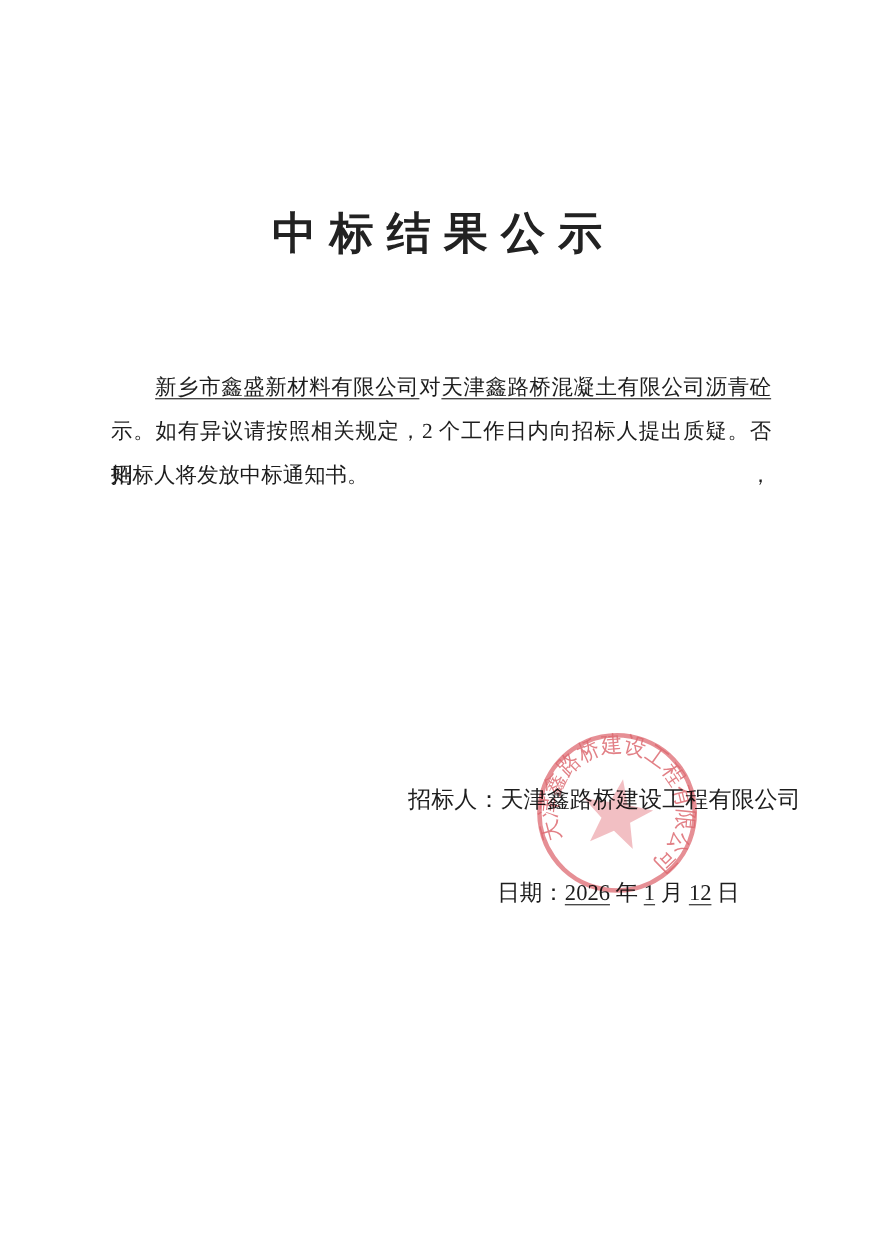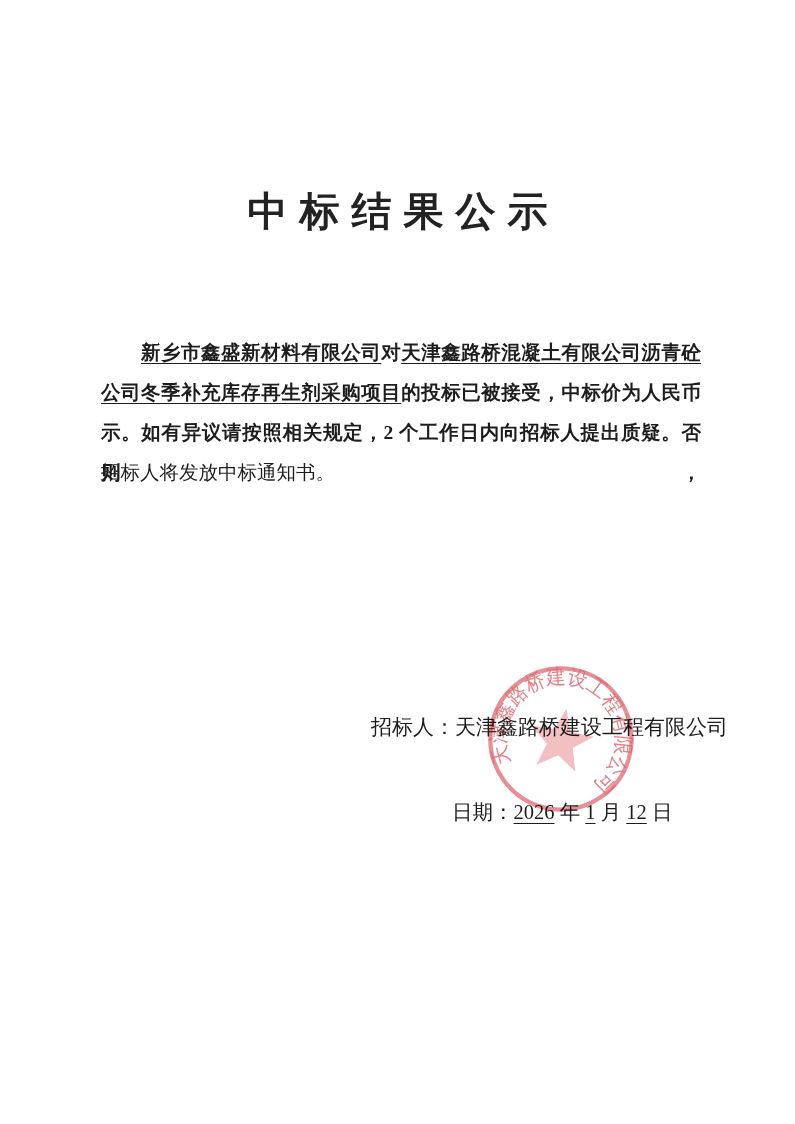--- a/index.html
+++ b/index.html
@@ -41,21 +41,20 @@
   }
   .body-line {
     height: 40px;
     line-height: 40px;
     text-align: left;
   }
   .body-line.justify {
     text-align: justify;
     text-align-last: justify;
     text-justify: inter-character;
-    font-weight: bold;
   }
   .body-line.indent {
     text-indent: 40px;
   }
   .u {
     text-decoration: underline;
     text-decoration-thickness: 1.4px;
     text-underline-offset: 4px;
     text-align: center;
   }
@@ -94,21 +93,20 @@
 </style>
 </head>
 <body>
 
 <div class="page">
 
   <div class="doc-title">中标结果公示</div>
 
   <div class="body-paragraph">
       <div class="body-line justify indent"><span class="u">新乡市鑫盛新材料有限公司</span><span>对</span><span class="u">天津鑫路桥混凝土有限公司沥青砼</span></div>
-      <div class="body-line justify"><span class="u">公司冬季补充库存再生剂采购项目</span><span>的投标已被接受，中标价为人民币</span></div>
       <div class="body-line justify"><span>示。如有异议请按照相关规定，2 个工作日内向招标人提出质疑。否则，</span></div>
       <div class="body-line"><span>招标人将发放中标通知书。</span></div>
     </div>
 
   <div class="signature-line"><span>招标人：</span><span>天津鑫路桥建设工程有限公司</span></div>
 
   <div class="date-line"><span>日期：</span><span><span class="u">2026</span><span> 年 </span><span class="u">1</span><span> 月 </span><span class="u">12</span><span> 日</span></span></div>
 
   <div class="stamp">
     <svg viewBox="0 0 200 200">

